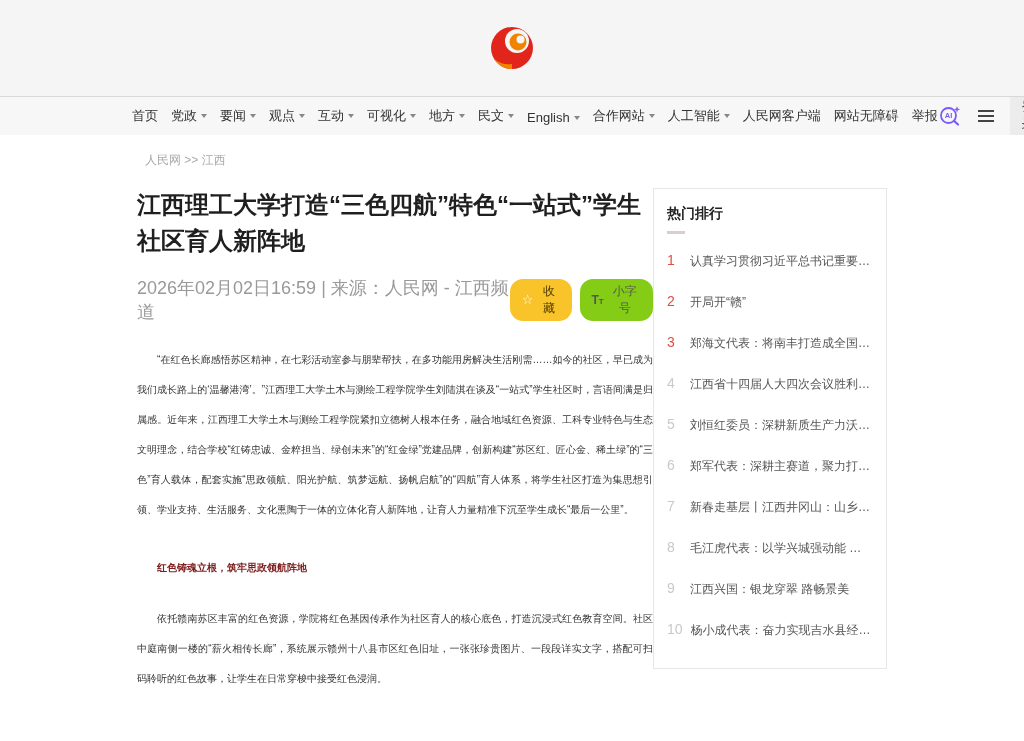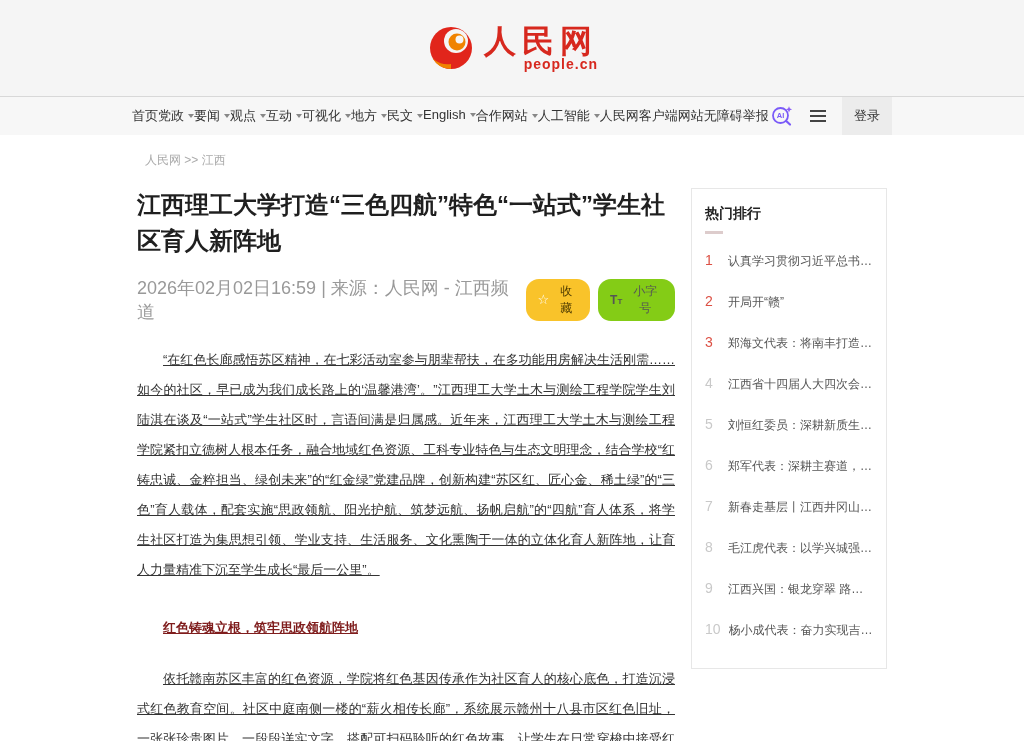--- a/index.html
+++ b/index.html
@@ -9,21 +9,21 @@
   
   .site-header { height: 96px; background: #f5f5f5; display: flex; align-items: center; justify-content: center; }
   .logo { display: flex; align-items: center; gap: 8px; cursor: pointer; }
   .logo-text { display: flex; flex-direction: column; align-items: flex-end; }
   .logo-cn { color: #d7281e; font-size: 32px; font-weight: bold; letter-spacing: 6px; line-height: 34px; }
   .logo-en { color: #d7281e; font-size: 14px; font-weight: bold; letter-spacing: 1px; margin-top: -2px; }
 
   
   .main-nav { height: 39px; background: #f7f7f7; border-top: 1px solid #d8d8d8; }
   .nav-inner { width: 760px; margin: 0 auto; height: 100%; display: flex; align-items: center; }
-  .nav-items { display: flex; align-items: flex-start; flex: 1; }
+  .nav-items { display: flex; align-items: flex-end; gap: 13px; flex: 1; }
   .nav-item { font-size: 13px; color: #333; display: flex; align-items: center; white-space: nowrap; cursor: pointer; }
   .caret { width: 0; height: 0; border-left: 3.5px solid transparent; border-right: 3.5px solid transparent;
     border-top: 4px solid #888; margin-left: 4px; display: inline-block; }
   .nav-right { display: flex; align-items: center; gap: 12px; height: 100%; }
   .ai-btn { display: flex; align-items: center; cursor: pointer; }
   .menu-btn { display: flex; flex-direction: column; gap: 3px; cursor: pointer; padding: 4px; }
   .menu-btn i { display: block; width: 16px; height: 2px; background: #444; }
   .login-btn { background: #ececec; height: 100%; display: flex; align-items: center; padding: 0 12px;
     font-size: 13px; color: #333; cursor: pointer; }
 
@@ -36,25 +36,25 @@
   .meta-row { display: flex; justify-content: space-between; align-items: center; margin-top: 17px; }
   .meta { font-size: 18px; color: #999; }
   .meta-actions { display: flex; gap: 8px; }
   .collect-btn { background: #f9c32a; border: none; border-radius: 13px; padding: 4px 12px; font-size: 12px;
     color: #4f3c00; display: flex; gap: 5px; align-items: center; cursor: pointer; font-family: inherit; }
   .star-icon { color: #fff; font-size: 13px; line-height: 12px; }
   .fontsize-btn { background: #84cc16; border: none; border-radius: 13px; padding: 4px 12px; font-size: 12px;
     color: #555; display: flex; gap: 5px; align-items: center; cursor: pointer; font-family: inherit; }
   .tt-icon { font-weight: bold; color: #555; font-size: 12px; }
   .tt-icon small { font-size: 8px; }
-  .para { font-size: 13px; line-height: 30px; color: #333; text-indent: 2em; margin: 21px 0; text-align: justify; text-decoration: underline; }
+  .para { font-size: 10px; line-height: 30px; color: #333; text-indent: 2em; margin: 21px 0; text-align: justify; }
   .para.sub { font-weight: bold; color: #7f1d1d; margin: 28px 0 10px; }
 
   
-  .hot-panel { width: 196px; border: 1px solid #e7e7e7; background: #fff; padding: 16px 13px 6px; margin-top: 15px; }
+  .hot-panel { width: 234px; border: 1px solid #e7e7e7; background: #fff; padding: 16px 13px 6px; margin-top: 15px; }
   .panel-title { font-size: 14px; font-weight: bold; color: #222; }
   .panel-underline { width: 18px; height: 3px; background: #dcc; margin: 8px 0 18px; }
   .rank-list { list-style: none; margin: 0; padding: 0; }
   .rank-item { display: flex; gap: 8px; margin-bottom: 23px; font-size: 12px; color: #555;
     align-items: baseline; cursor: pointer; }
   .rank { font-size: 14px; min-width: 15px; flex: none; }
   .hot .rank { color: #dc5044; }
   .cold .rank { color: #c9c9c9; }
   .rank-text { white-space: nowrap; overflow: hidden; text-overflow: ellipsis; flex: 1; }
 </style>
@@ -63,24 +63,20 @@
 
 <header class="site-header">
   <div class="logo">
     <svg width="50" height="50" viewBox="0 0 50 50">
       <circle cx="25" cy="25" r="21" fill="#e1251b"></circle>
       <circle cx="30" cy="18" r="12" fill="#f5f5f5"></circle>
       <circle cx="31" cy="19" r="8.5" fill="#f08300"></circle>
       <circle cx="33.5" cy="16.5" r="4" fill="#f5f5f5"></circle>
       <path d="M25 46 A21 21 0 0 1 6.5 35 A18 14 0 0 0 25 41 Z" fill="#f08300"></path>
     </svg>
-    <div class="logo-text">
-      <div class="logo-cn">人民网</div>
-      <div class="logo-en">people.cn</div>
-    </div>
   </div>
 </header>
 
 <nav class="main-nav">
   <div class="nav-inner">
     <div class="nav-items">
 
         <div class="nav-item no-caret">
           <span class="nav-label">首页</span>
 

